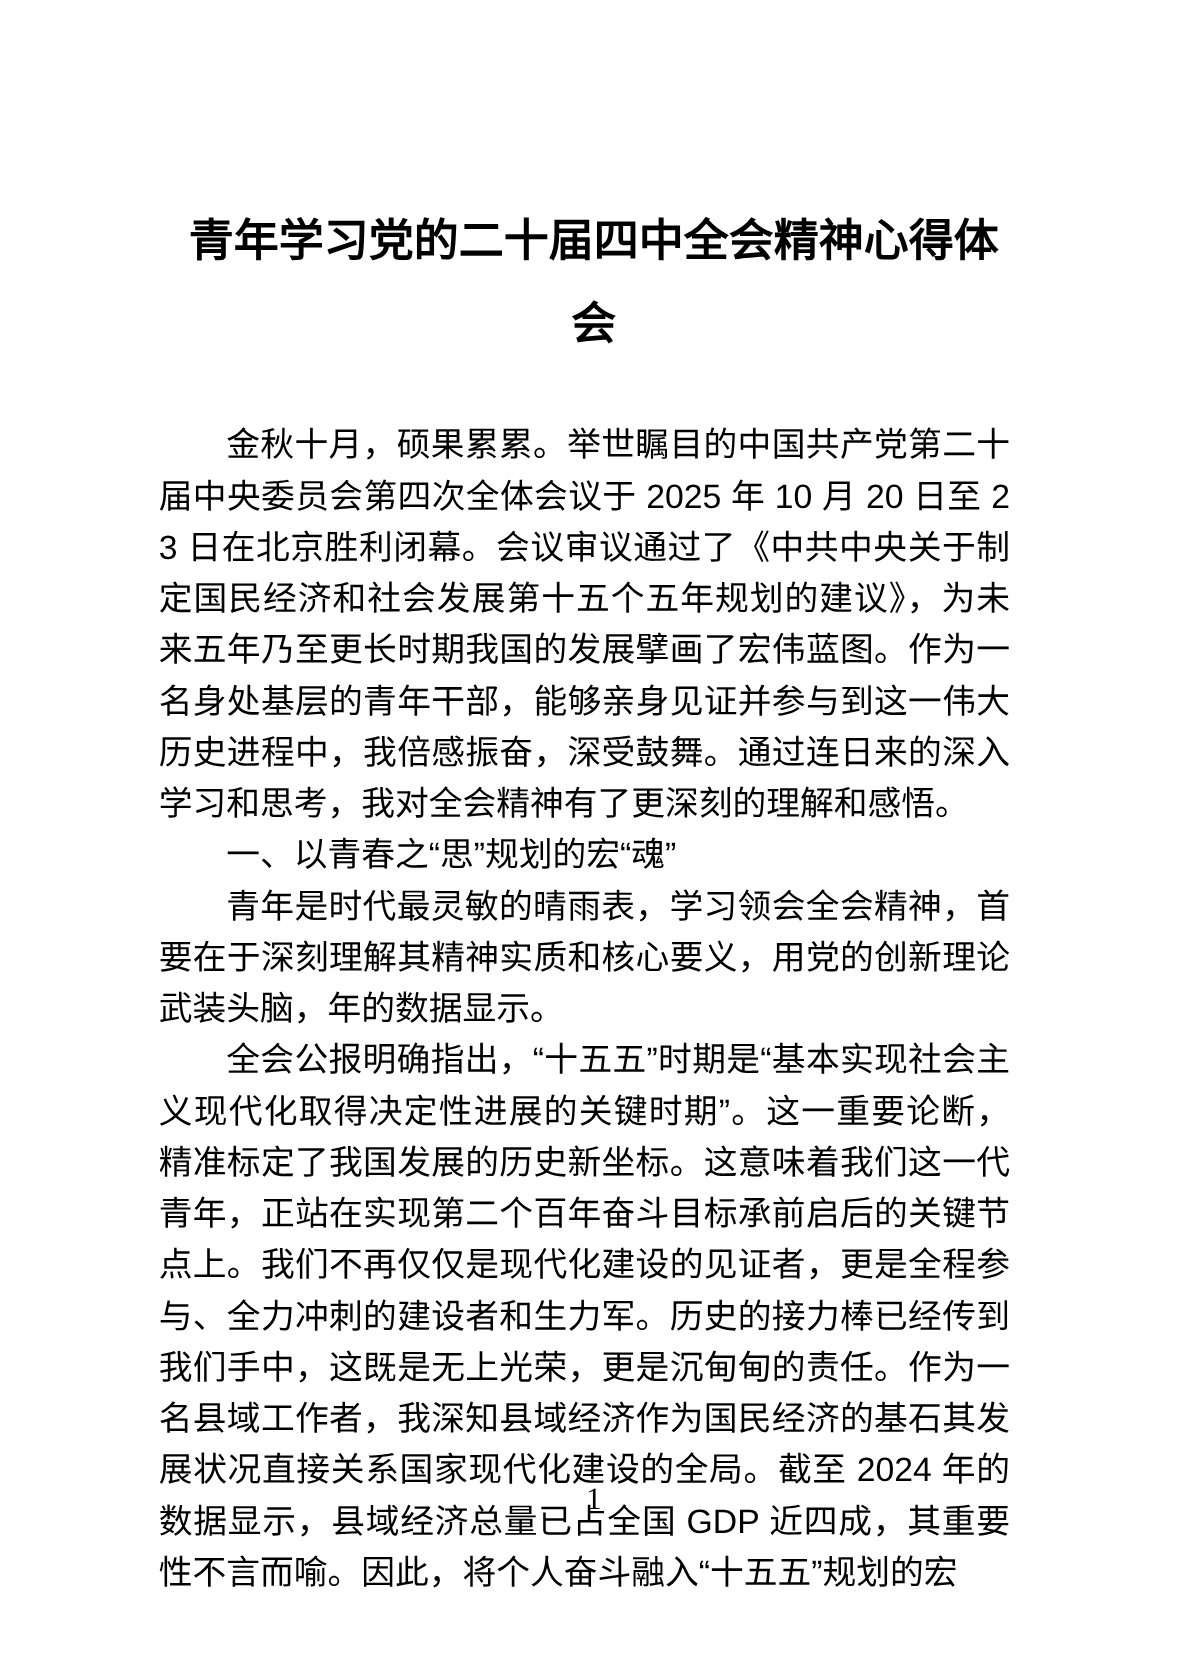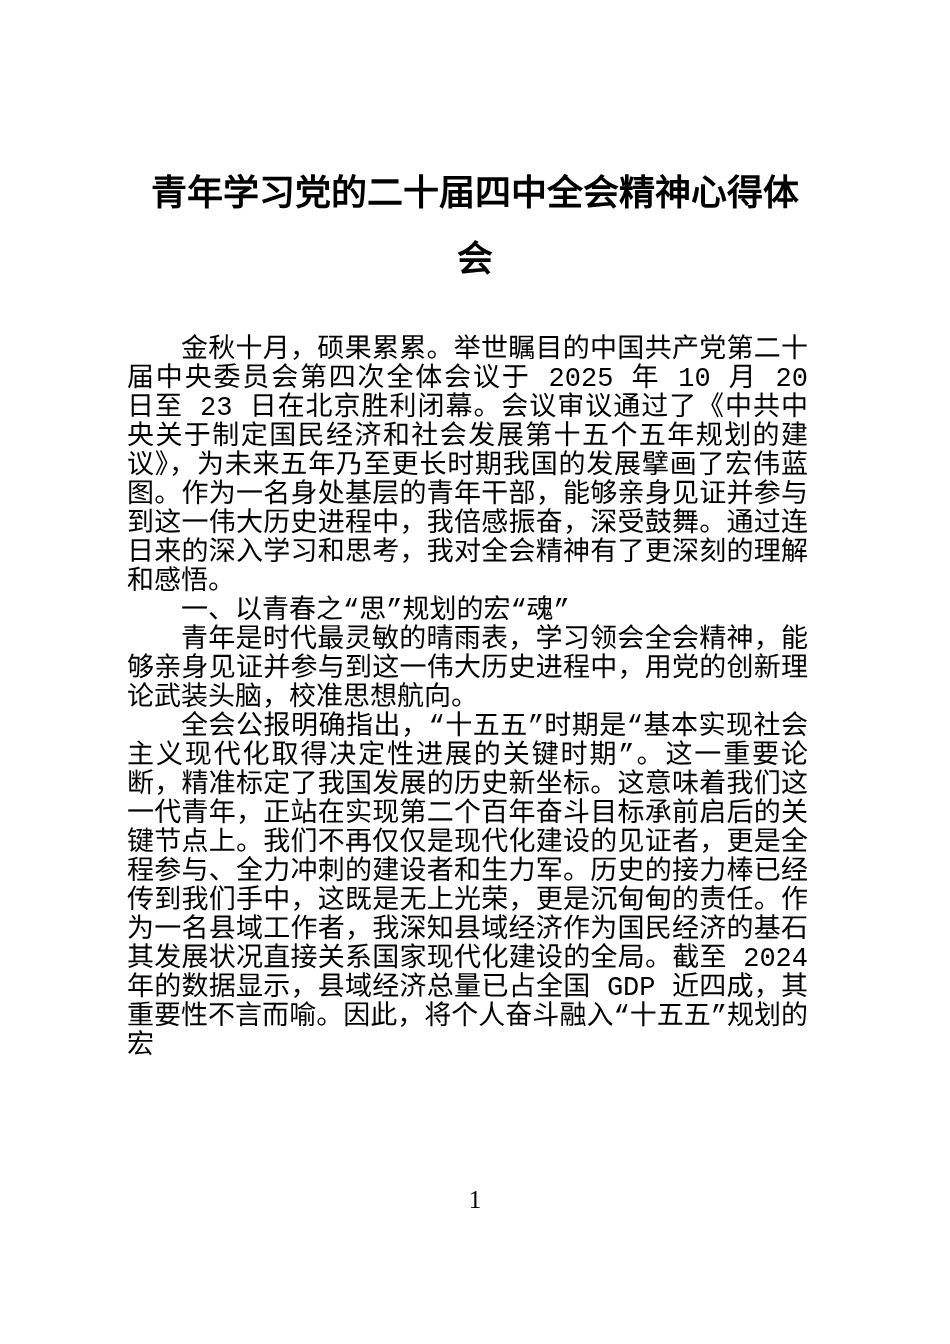--- a/index.html
+++ b/index.html
@@ -29,25 +29,24 @@
     text-align: center;
     letter-spacing: 0;
     font-family: "Liberation Sans", sans-serif;
   }
   .doc-body {
     position: absolute;
     top: 336px;
     left: 127px;
     width: 681px;
     font-size: 27px;
-    line-height: 29px;
+    line-height: 41px;
     text-align: justify;
     text-justify: inter-character;
     word-break: break-all;
-    font-family: Liberation Mono, monospace;
   }
   .doc-body p {
     margin: 0;
     padding: 0;
     text-indent: 2em;
   }
   .doc-body p.bold-heading {
     font-weight: 700;
   }
   .page-number {
@@ -64,19 +63,19 @@
 </head>
 <body>
 
 <div class="page">
 
   <h1 class="doc-title">青年学习党的二十届四中全会精神心得体会</h1>
 
   <div class="doc-body">
     <p>金秋十月，硕果累累。举世瞩目的中国共产党第二十届中央委员会第四次全体会议于 2025 年 10 月 20 日至 23 日在北京胜利闭幕。会议审议通过了《中共中央关于制定国民经济和社会发展第十五个五年规划的建议》，为未来五年乃至更长时期我国的发展擘画了宏伟蓝图。作为一名身处基层的青年干部，能够亲身见证并参与到这一伟大历史进程中，我倍感振奋，深受鼓舞。通过连日来的深入学习和思考，我对全会精神有了更深刻的理解和感悟。</p>
     <p class="section-heading">一、以青春之“思”规划的宏“魂”</p>
-    <p>青年是时代最灵敏的晴雨表，学习领会全会精神，能够亲身见证并参与到这一伟大历史进程中，用党的创新理论武装头脑，校准思想航向。</p>
+    <p>青年是时代最灵敏的晴雨表，学习领会全会精神，首要在于深刻理解其精神实质和核心要义，用党的创新理论武装头脑，年的数据显示。</p>
     <p>全会公报明确指出，“十五五”时期是“基本实现社会主义现代化取得决定性进展的关键时期”。这一重要论断，精准标定了我国发展的历史新坐标。这意味着我们这一代青年，正站在实现第二个百年奋斗目标承前启后的关键节点上。我们不再仅仅是现代化建设的见证者，更是全程参与、全力冲刺的建设者和生力军。历史的接力棒已经传到我们手中，这既是无上光荣，更是沉甸甸的责任。作为一名县域工作者，我深知县域经济作为国民经济的基石其发展状况直接关系国家现代化建设的全局。截至 2024 年的数据显示，县域经济总量已占全国 GDP 近四成，其重要性不言而喻。因此，将个人奋斗融入“十五五”规划的宏</p>
   </div>
 
   <div class="page-number">1</div>
 
 </div>
 
 </body></html>

